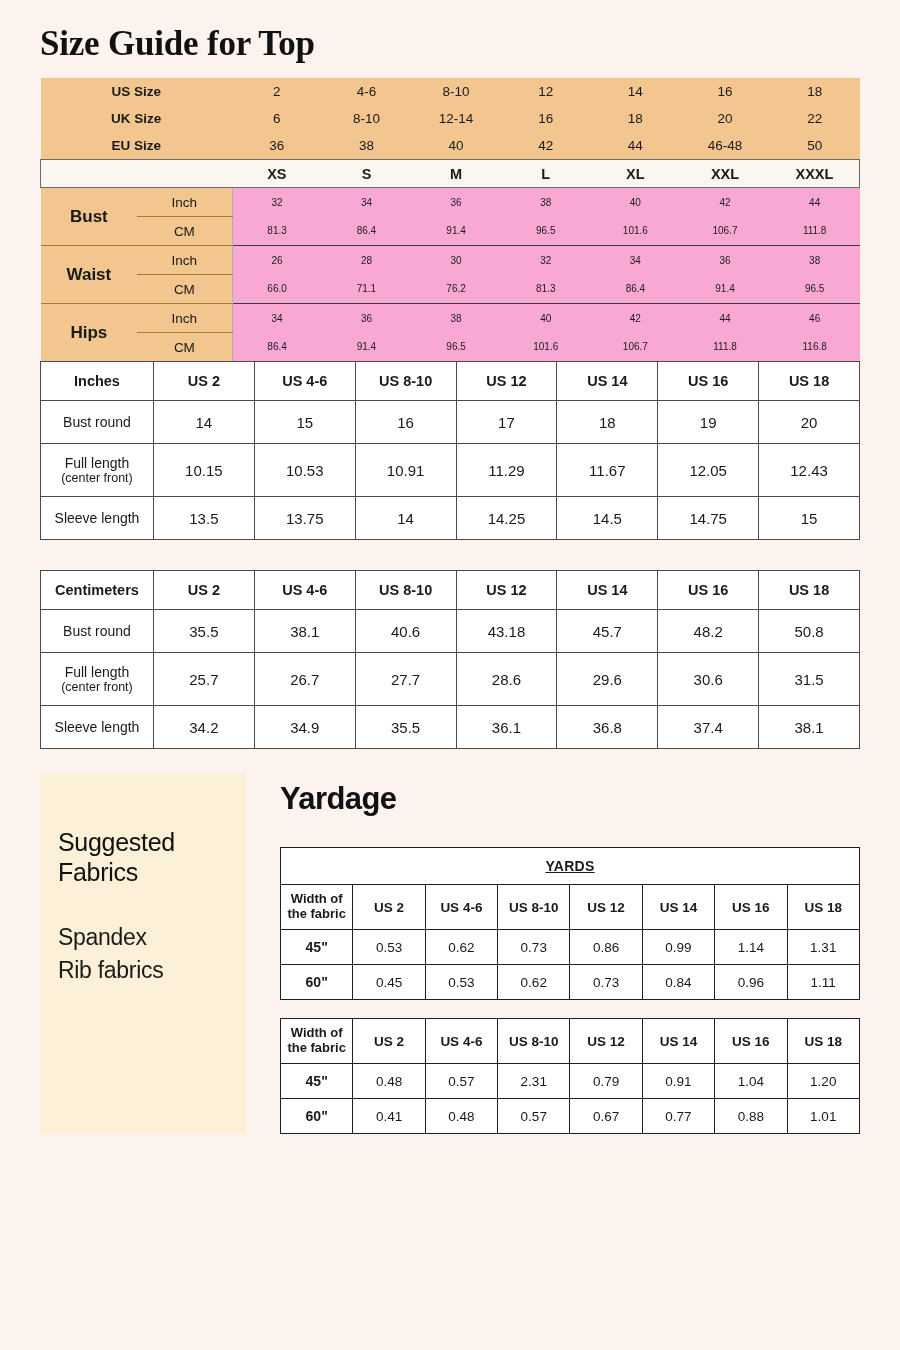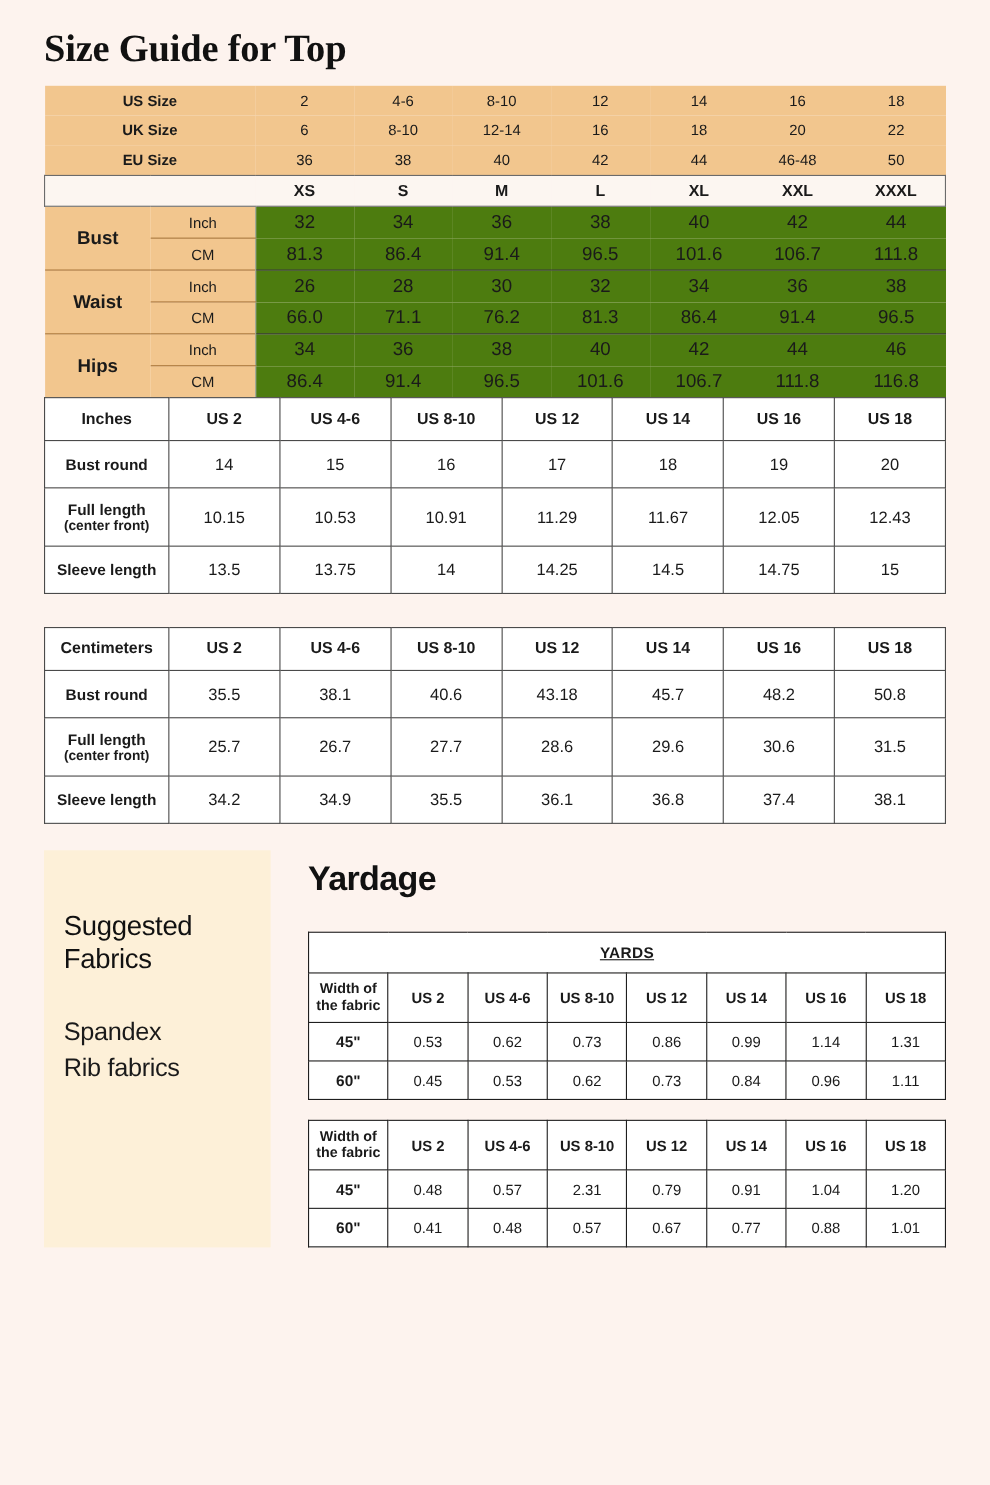--- a/index.html
+++ b/index.html
@@ -82,22 +82,22 @@
     border-bottom: 1.6px solid #6b6b6b;
   }
   .sg-letters td.first {
     border-left: 1.6px solid #6b6b6b;
   }
   .sg-letters td.last {
     border-right: 1.6px solid #6b6b6b;
   }
   .sg-data td {
     height: 28px;
-    background: #4d7c0f;
-    font-size: 17px;
+    background: #f9a8d4;
+    font-size: 10px;
   }
   .sg-data td.namecell {
     background: #F2C68E;
     font-weight: bold;
     font-size: 17px;
     text-align: center;
   }
   .sg-data td.unitcell {
     background: #F2C68E;
     font-size: 13.5px;
@@ -124,21 +124,21 @@
     padding: 0 2px;
     height: 42px;
     background: #fff;
   }
   .gm th {
     font-weight: bold;
     font-size: 14.5px;
     height: 38px;
   }
   .gm td.rowhead {
-    font-weight: bold;
+    font-weight: normal;
     font-size: 14px;
     line-height: 1.15;
   }
   .gm td.rowhead .sub {
     font-size: 12.5px;
     display: block;
   }
   .gm td.val {
     font-weight: normal;
     font-size: 15px;

